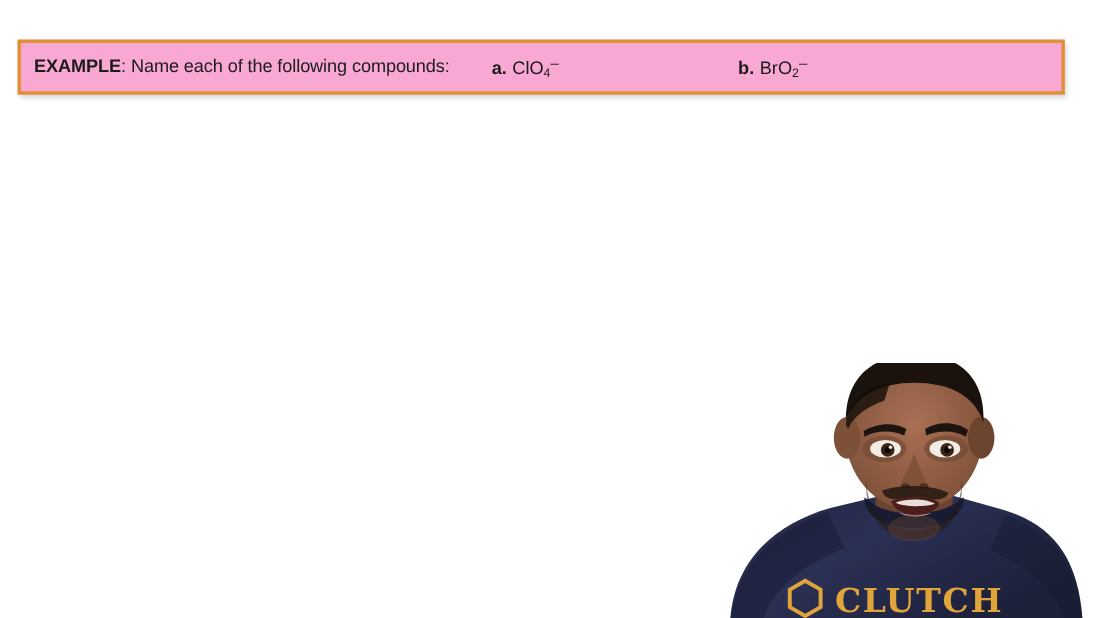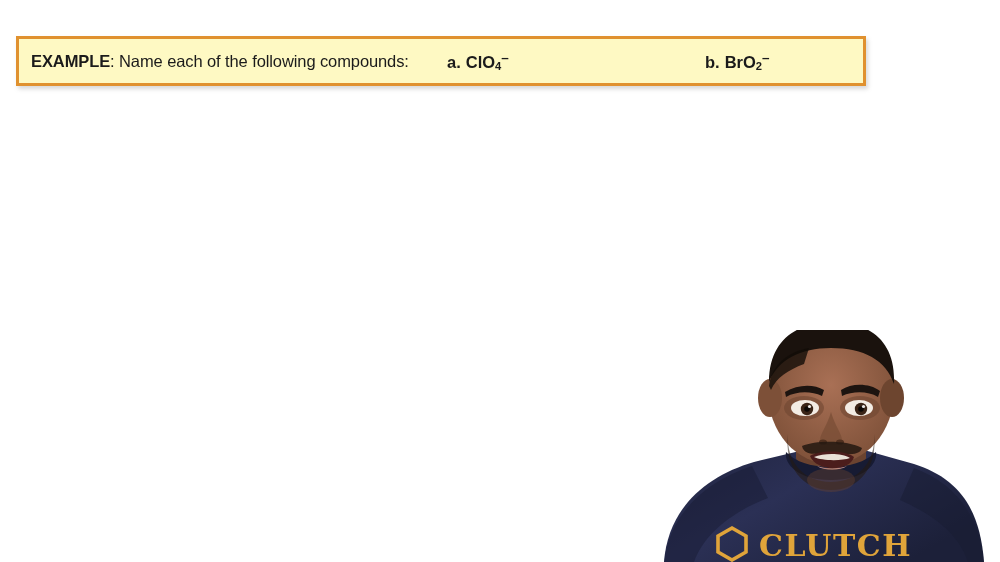--- a/index.html
+++ b/index.html
@@ -19,24 +19,24 @@
     position: absolute;
     inset: 0;
     background: #ffffff;
   }
 
   
   .example-box {
     position: absolute;
     left: 16px;
     top: 36px;
-    width: 850px;
+    width: 952px;
     height: 50px;
     box-sizing: border-box;
-    background: #fef9c3;
+    background: #f9a8d4;
     border: 3px solid #e0912f;
     box-shadow: 2px 3px 4px rgba(120,120,120,0.28);
     display: flex;
     align-items: center;
   }
 
   .example-line {
     position: relative;
     width: 100%;
     height: 100%;
@@ -61,28 +61,28 @@
 
   .item {
     position: absolute;
     top: 50%;
     transform: translateY(-50%);
     font-size: 16.5px;
     color: #1b1b1b;
     white-space: nowrap;
   }
   .item-a { left: 428px; }
-  .item-b { left: 652px; margin-left: 34px; }
+  .item-b { left: 652px; }
 
   .item-label {
     font-weight: bold;
     margin-right: 5px;
   }
   .formula {
-    font-weight: bold;
+    font-weight: normal;
   }
   .formula sub {
     font-size: 0.68em;
     vertical-align: -0.22em;
   }
   .formula .charge {
     font-size: 0.82em;
     vertical-align: 0.42em;
     letter-spacing: 0;
   }

